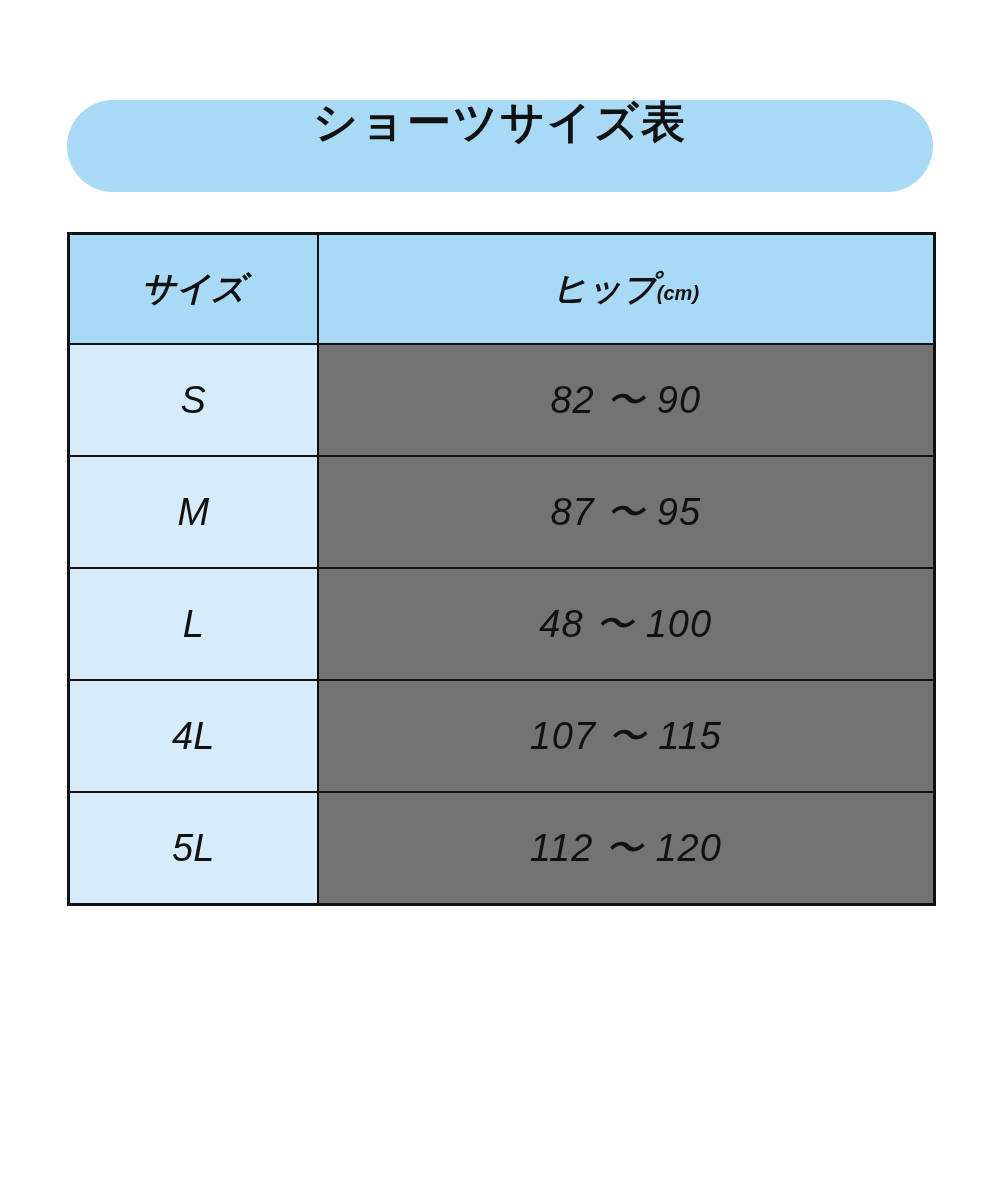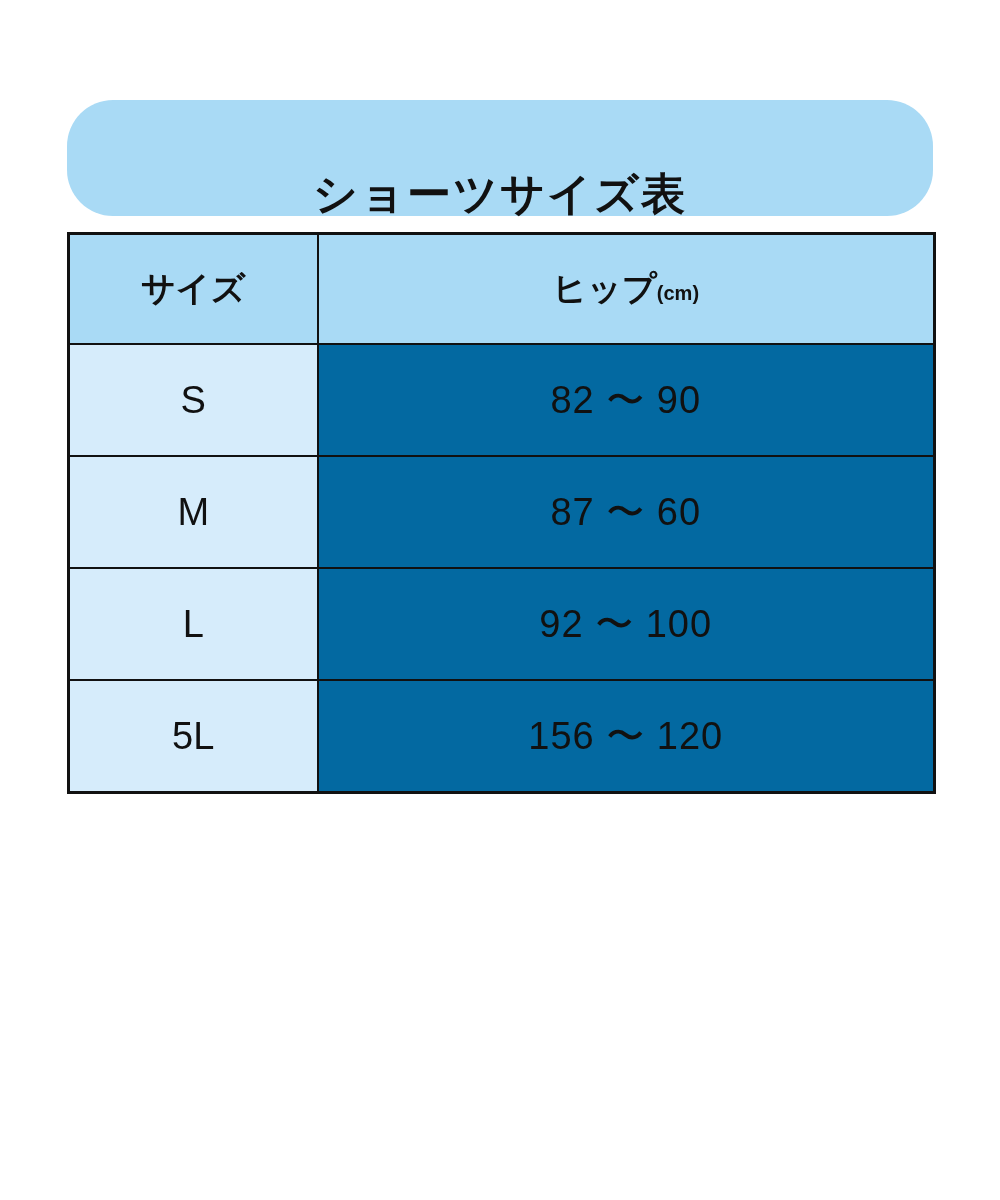--- a/index.html
+++ b/index.html
@@ -18,25 +18,25 @@
     position: relative;
     width: 1000px;
     height: 1200px;
     box-sizing: border-box;
   }
   .title-banner {
     position: absolute;
     left: 67px;
     top: 100px;
     width: 866px;
-    height: 116px;
+    height: 92px;
     background: #a9daf5;
     border-radius: 46px;
     display: flex;
-    align-items: flex-end;
+    align-items: flex-start;
     justify-content: center;
   }
   .title-banner .title-text {
     font-size: 44px;
     font-weight: bold;
     letter-spacing: 2px;
     color: #111111;
     line-height: 1;
   }
   .size-table {
@@ -48,20 +48,21 @@
     table-layout: fixed;
     border: 3px solid #111111;
   }
   .size-table col.col-size { width: 249px; }
   .size-table col.col-hip  { width: 617px; }
   .size-table th, .size-table td {
     border: 2px solid #111111;
     text-align: center;
     vertical-align: middle;
     padding: 0;
+    font-style: italic;
   }
   .size-table thead th {
     height: 108px;
     background: #a9daf5;
     font-size: 34px;
     font-weight: bold;
     color: #111111;
   }
   .size-table thead th .unit {
     font-size: 20px;
@@ -70,21 +71,21 @@
   }
   .size-table tbody td {
     height: 110px;
     font-size: 38px;
     color: #111111;
   }
   .size-table tbody td.cell-size {
     background: #d6ecfb;
   }
   .size-table tbody td.cell-hip {
-    background: #0369a1;
+    background: #737373;
     letter-spacing: 1px;
   }
   .hdr-inner {
     display: inline-flex;
     align-items: baseline;
     justify-content: space-between;
   }
 </style>
 </head>
 <body>
@@ -111,26 +112,30 @@
         </th>
       </tr>
     </thead>
     <tbody>
       <tr>
         <td class="cell-size">S</td>
         <td class="cell-hip">82 〜 90</td>
       </tr>
       <tr>
         <td class="cell-size">M</td>
-        <td class="cell-hip">87 〜 60</td>
+        <td class="cell-hip">87 〜 95</td>
       </tr>
       <tr>
         <td class="cell-size">L</td>
-        <td class="cell-hip">92 〜 100</td>
+        <td class="cell-hip">48 〜 100</td>
+      </tr>
+      <tr>
+        <td class="cell-size">4L</td>
+        <td class="cell-hip">107 〜 115</td>
       </tr>
       <tr>
         <td class="cell-size">5L</td>
-        <td class="cell-hip">156 〜 120</td>
+        <td class="cell-hip">112 〜 120</td>
       </tr>
     </tbody>
   </table>
 
 </div>
 
 </body></html>

